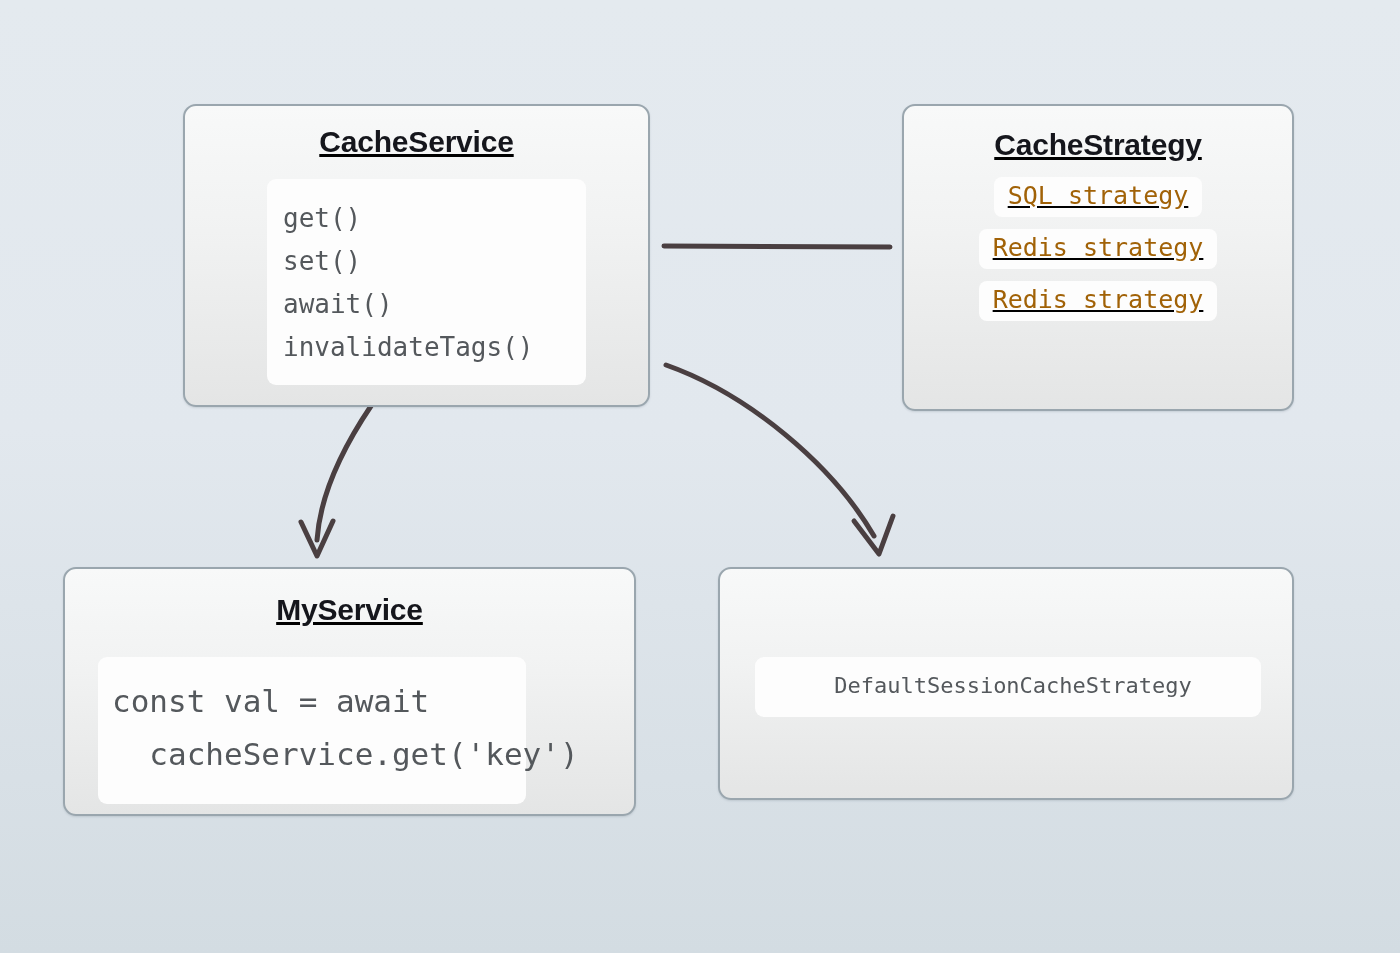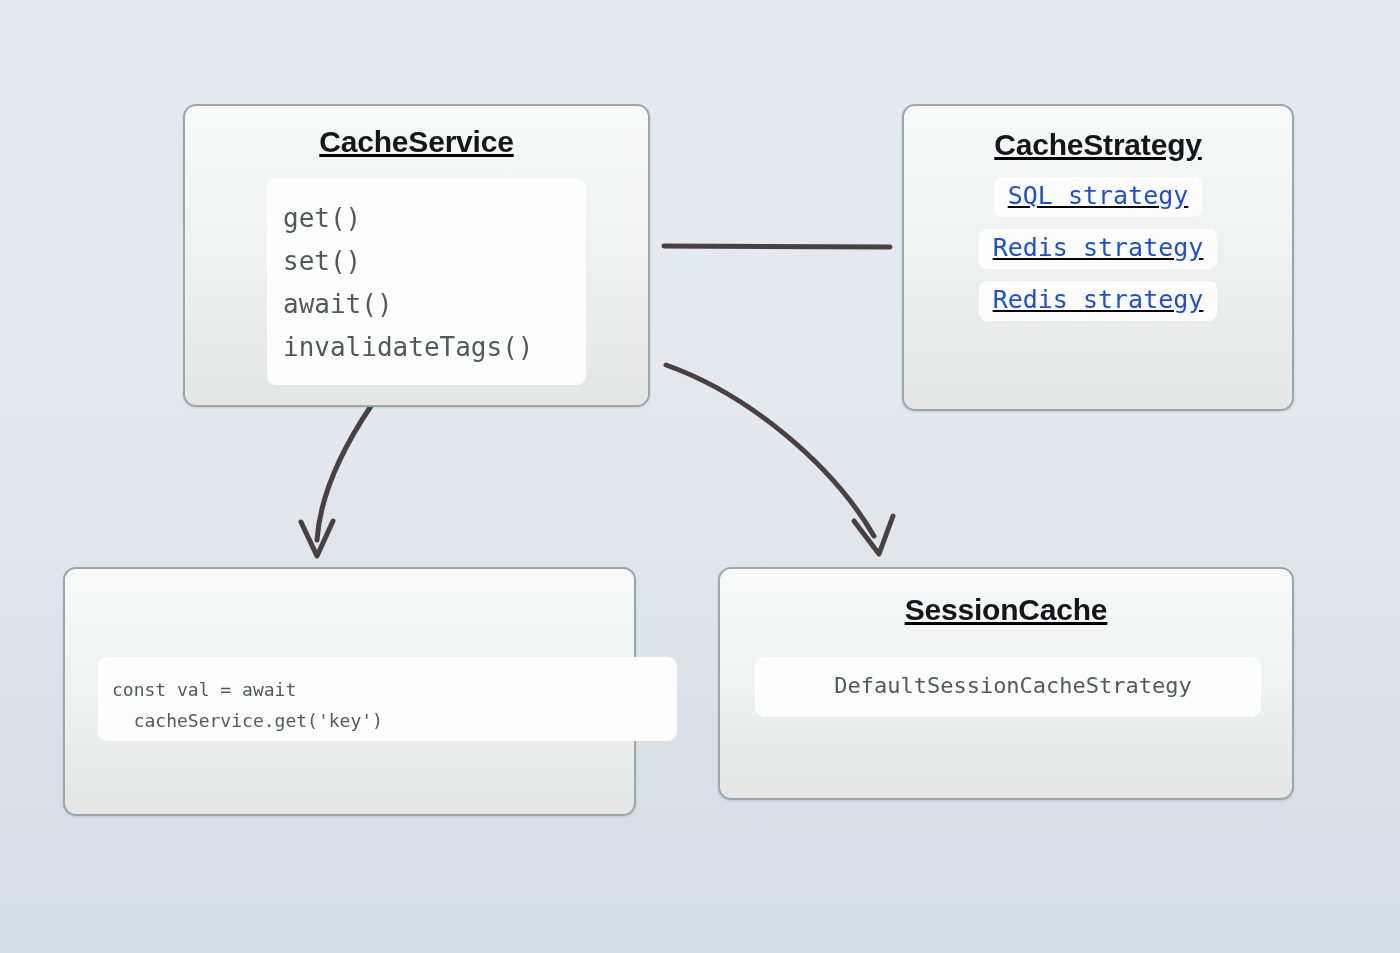--- a/index.html
+++ b/index.html
@@ -63,21 +63,21 @@
     display: flex;
     flex-direction: column;
     align-items: center;
   }
 
   .chip {
     background: #fdfdfd;
     border-radius: 8px;
     font-family: "DejaVu Sans Mono", monospace;
     font-size: 25px;
-    color: #1d4ed8;
+    color: #a16207;
     padding: 5px 14px 7px 14px;
     white-space: pre;
     line-height: 1.12;
   }
 
   
   #node-cache-service {
     left: 183px;
     top: 104px;
     width: 467px;
@@ -116,24 +116,24 @@
     width: 573px;
     height: 249px;
   }
   #node-my-service .node-title {
     margin-top: 24px;
   }
   #node-my-service .code-panel {
     position: absolute;
     left: 33px;
     top: 88px;
-    width: 579px;
+    width: 428px;
     box-sizing: border-box;
-    padding: 18px 0 4px 14px;
-    font-size: 18px;
+    padding: 18px 0 22px 14px;
+    font-size: 31px;
     line-height: 1.72;
   }
 
   #node-session-cache {
     left: 718px;
     top: 567px;
     width: 576px;
     height: 233px;
   }
   #node-session-cache .node-title {
@@ -180,22 +180,22 @@
   <div class="node" id="node-cache-strategy">
     <div class="node-title">CacheStrategy</div>
     <div class="chip-list">
       <div class="chip">SQL strategy</div>
       <div class="chip">Redis strategy</div>
       <div class="chip">Redis strategy</div>
     </div>
   </div>
 
   <div class="node" id="node-my-service">
+    <div class="node-title">MyService</div>
     <div class="code-panel">const val = await
   cacheService.get('key')</div>
   </div>
 
   <div class="node" id="node-session-cache">
-    <div class="node-title">SessionCache</div>
     <div class="code-panel">DefaultSessionCacheStrategy</div>
   </div>
 
 </div>
 
 </body></html>

